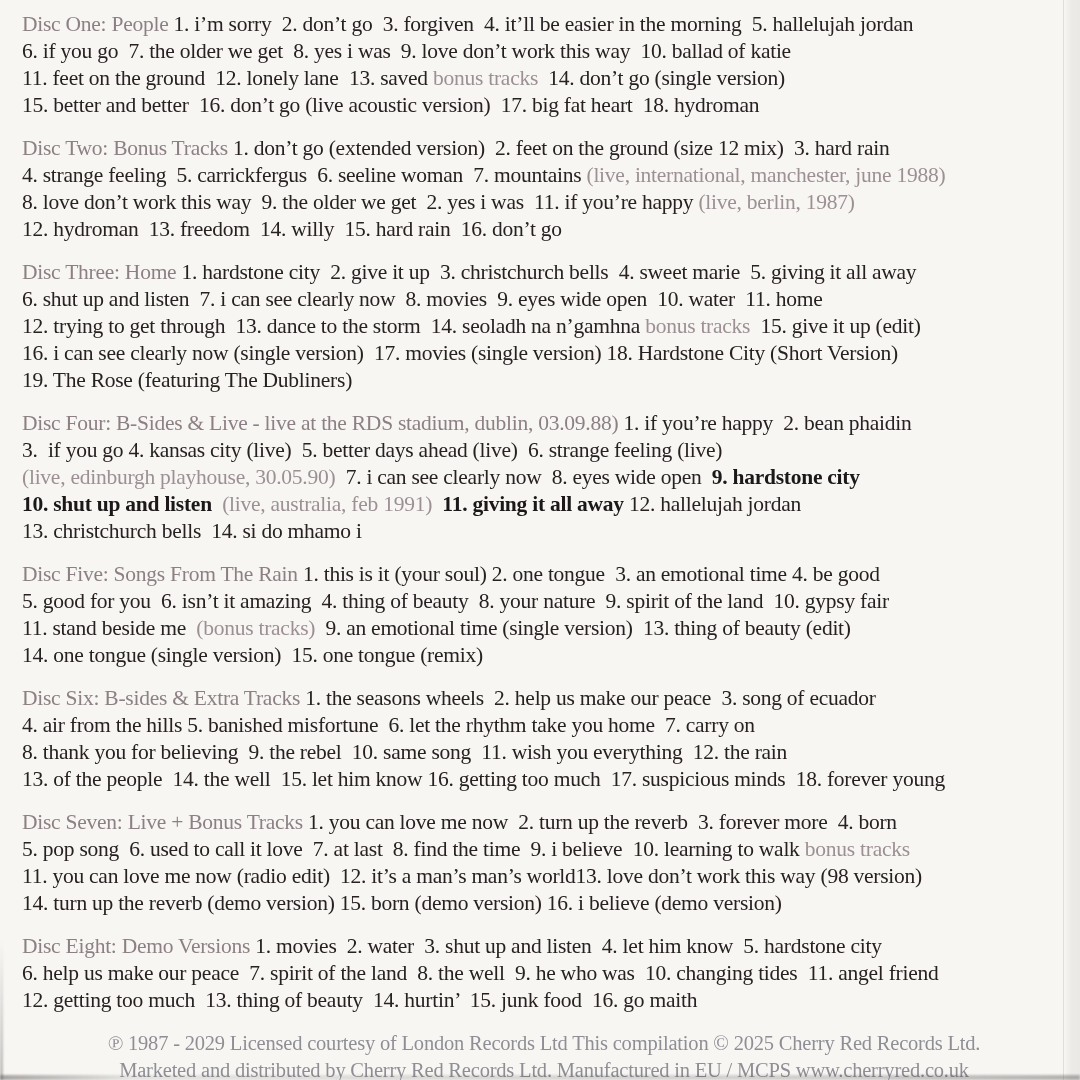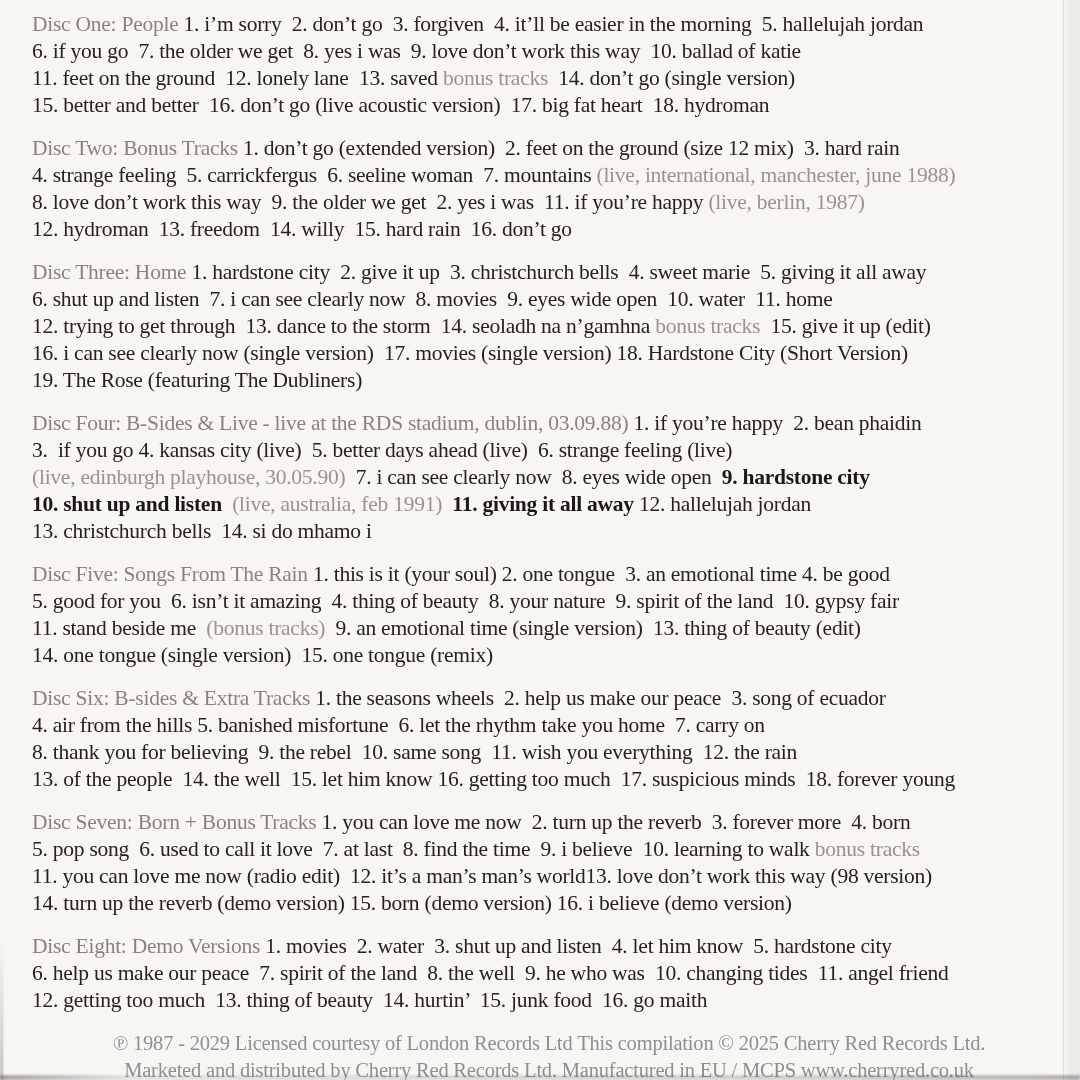--- a/index.html
+++ b/index.html
@@ -15,21 +15,21 @@
   body {
     background: var(--bg);
     font-family: "Liberation Serif", "DejaVu Serif", serif;
     overflow: hidden;
     position: relative;
   }
   .page {
     position: relative;
     width: 1080px;
     height: 1080px;
-    padding: 11px 14px 0 32px;
+    padding: 11px 14px 0 22px;
     color: var(--body);
     font-size: 21.5px;
     line-height: 27px;
     letter-spacing: -0.25px;
   }
   .section { margin-bottom: 16px; }
   .line { white-space: pre; }
   .seg.body   { color: var(--body); }
   .seg.header { color: var(--header); }
   .seg.accent { color: var(--accent); }
@@ -105,21 +105,21 @@
         <div class="line"><span class="seg body">11. stand beside me  </span><span class="seg accent">(bonus tracks)</span><span class="seg body">  9. an emotional time (single version)  13. thing of beauty (edit)</span></div>
         <div class="line"><span class="seg body">14. one tongue (single version)  15. one tongue (remix)</span></div>
       </div>
       <div class="section">
         <div class="line"><span class="seg header">Disc Six: B-sides &amp; Extra Tracks </span><span class="seg body">1. the seasons wheels  2. help us make our peace  3. song of ecuador</span></div>
         <div class="line"><span class="seg body">4. air from the hills 5. banished misfortune  6. let the rhythm take you home  7. carry on</span></div>
         <div class="line"><span class="seg body">8. thank you for believing  9. the rebel  10. same song  11. wish you everything  12. the rain</span></div>
         <div class="line"><span class="seg body">13. of the people  14. the well  15. let him know 16. getting too much  17. suspicious minds  18. forever young</span></div>
       </div>
       <div class="section">
-        <div class="line"><span class="seg header">Disc Seven: Born + Bonus Tracks </span><span class="seg body">1. you can love me now  2. turn up the reverb  3. forever more  4. born</span></div>
+        <div class="line"><span class="seg header">Disc Seven: Live + Bonus Tracks </span><span class="seg body">1. you can love me now  2. turn up the reverb  3. forever more  4. born</span></div>
         <div class="line"><span class="seg body">5. pop song  6. used to call it love  7. at last  8. find the time  9. i believe  10. learning to walk </span><span class="seg accent">bonus tracks</span></div>
         <div class="line"><span class="seg body">11. you can love me now (radio edit)  12. it’s a man’s man’s world13. love don’t work this way (98 version)</span></div>
         <div class="line"><span class="seg body">14. turn up the reverb (demo version) 15. born (demo version) 16. i believe (demo version)</span></div>
       </div>
       <div class="section">
         <div class="line"><span class="seg header">Disc Eight: Demo Versions </span><span class="seg body">1. movies  2. water  3. shut up and listen  4. let him know  5. hardstone city</span></div>
         <div class="line"><span class="seg body">6. help us make our peace  7. spirit of the land  8. the well  9. he who was  10. changing tides  11. angel friend</span></div>
         <div class="line"><span class="seg body">12. getting too much  13. thing of beauty  14. hurtin’  15. junk food  16. go maith</span></div>
       </div>
     </main>

